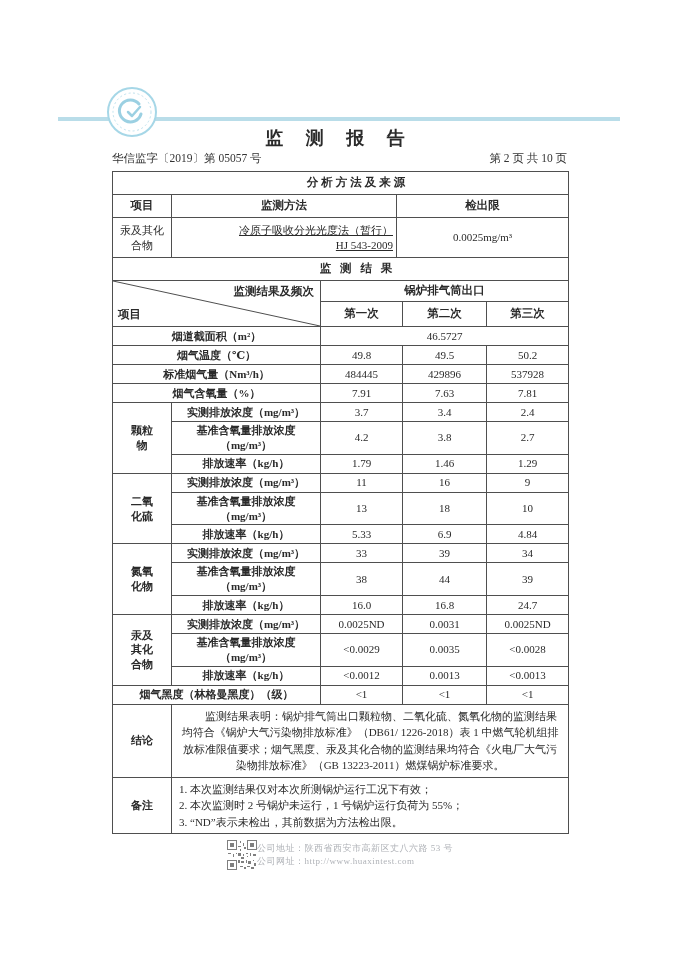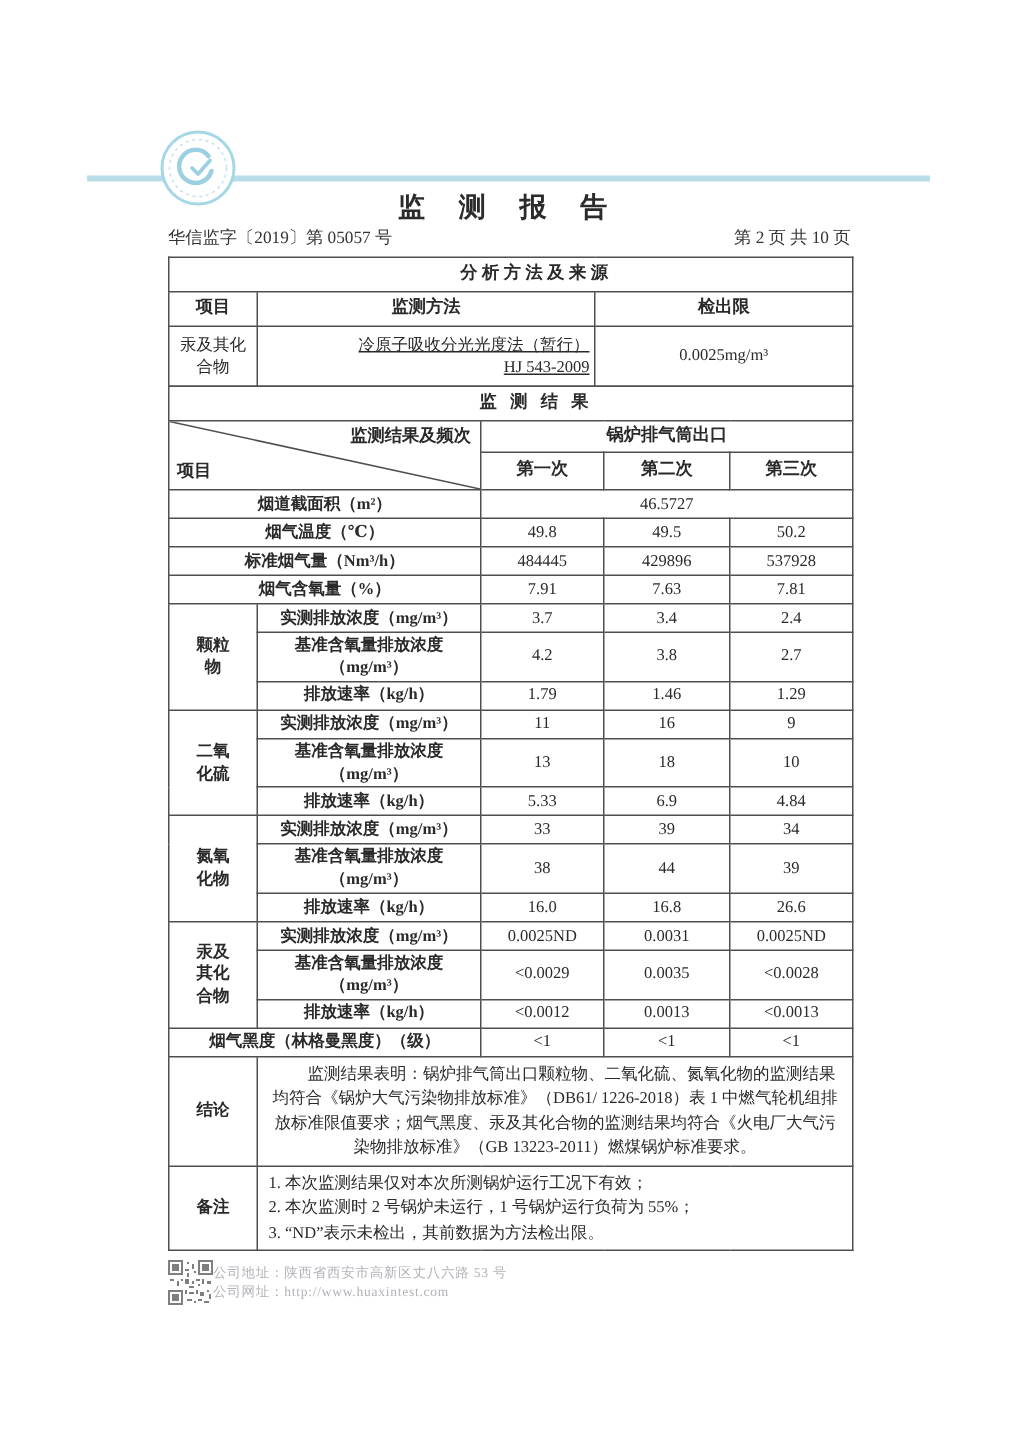--- a/index.html
+++ b/index.html
@@ -37,21 +37,21 @@
   .t2 .hrow2{height:25px;}
   .grp{padding:1px 18px;}
   .diag{position:relative;padding:12px;}
   .diag svg{position:absolute;inset:0;width:100%;height:100%;}
   .corner-top{position:absolute;top:3px;right:6px;font-weight:bold;font-size:11.5px;}
   .corner-bottom{position:absolute;bottom:3px;left:5px;font-weight:bold;font-size:11.5px;}
   .para{text-align:left;padding:3px 7px;line-height:1.5;}
   .para .indent{text-indent:2em;text-align:center;}
 
   
-  .footer{display:flex;gap:0;margin-top:6px;align-items:flex-start;}
+  .footer{display:flex;gap:0;margin-top:6px;align-items:flex-start;justify-content:center;}
   .qr{width:30px;height:30px;flex:0 0 auto;opacity:0.75;}
   .addr{font-size:9px;color:#b0b3b8;letter-spacing:0.5px;line-height:13px;
     filter:blur(0.3px);padding-top:2px;}
 </style>
 </head>
 <body>
 
 <div class="scan-page">
 
   <div class="header-rule"></div>
@@ -203,21 +203,21 @@
         <tr class="rrow">
           <td class="b">基准含氧量排放浓度（mg/m³）</td>
           <td>38</td>
           <td>44</td>
           <td>39</td>
         </tr>
         <tr class="rrow">
           <td class="b">排放速率（kg/h）</td>
           <td>16.0</td>
           <td>16.8</td>
-          <td>26.6</td>
+          <td>24.7</td>
         </tr>
 
         <tr class="rrow">
           <td class="grp b" rowspan="3">汞及其化合物</td>
           <td class="b">实测排放浓度（mg/m³）</td>
           <td>0.0025ND</td>
           <td>0.0031</td>
           <td>0.0025ND</td>
         </tr>
         <tr class="rrow">

